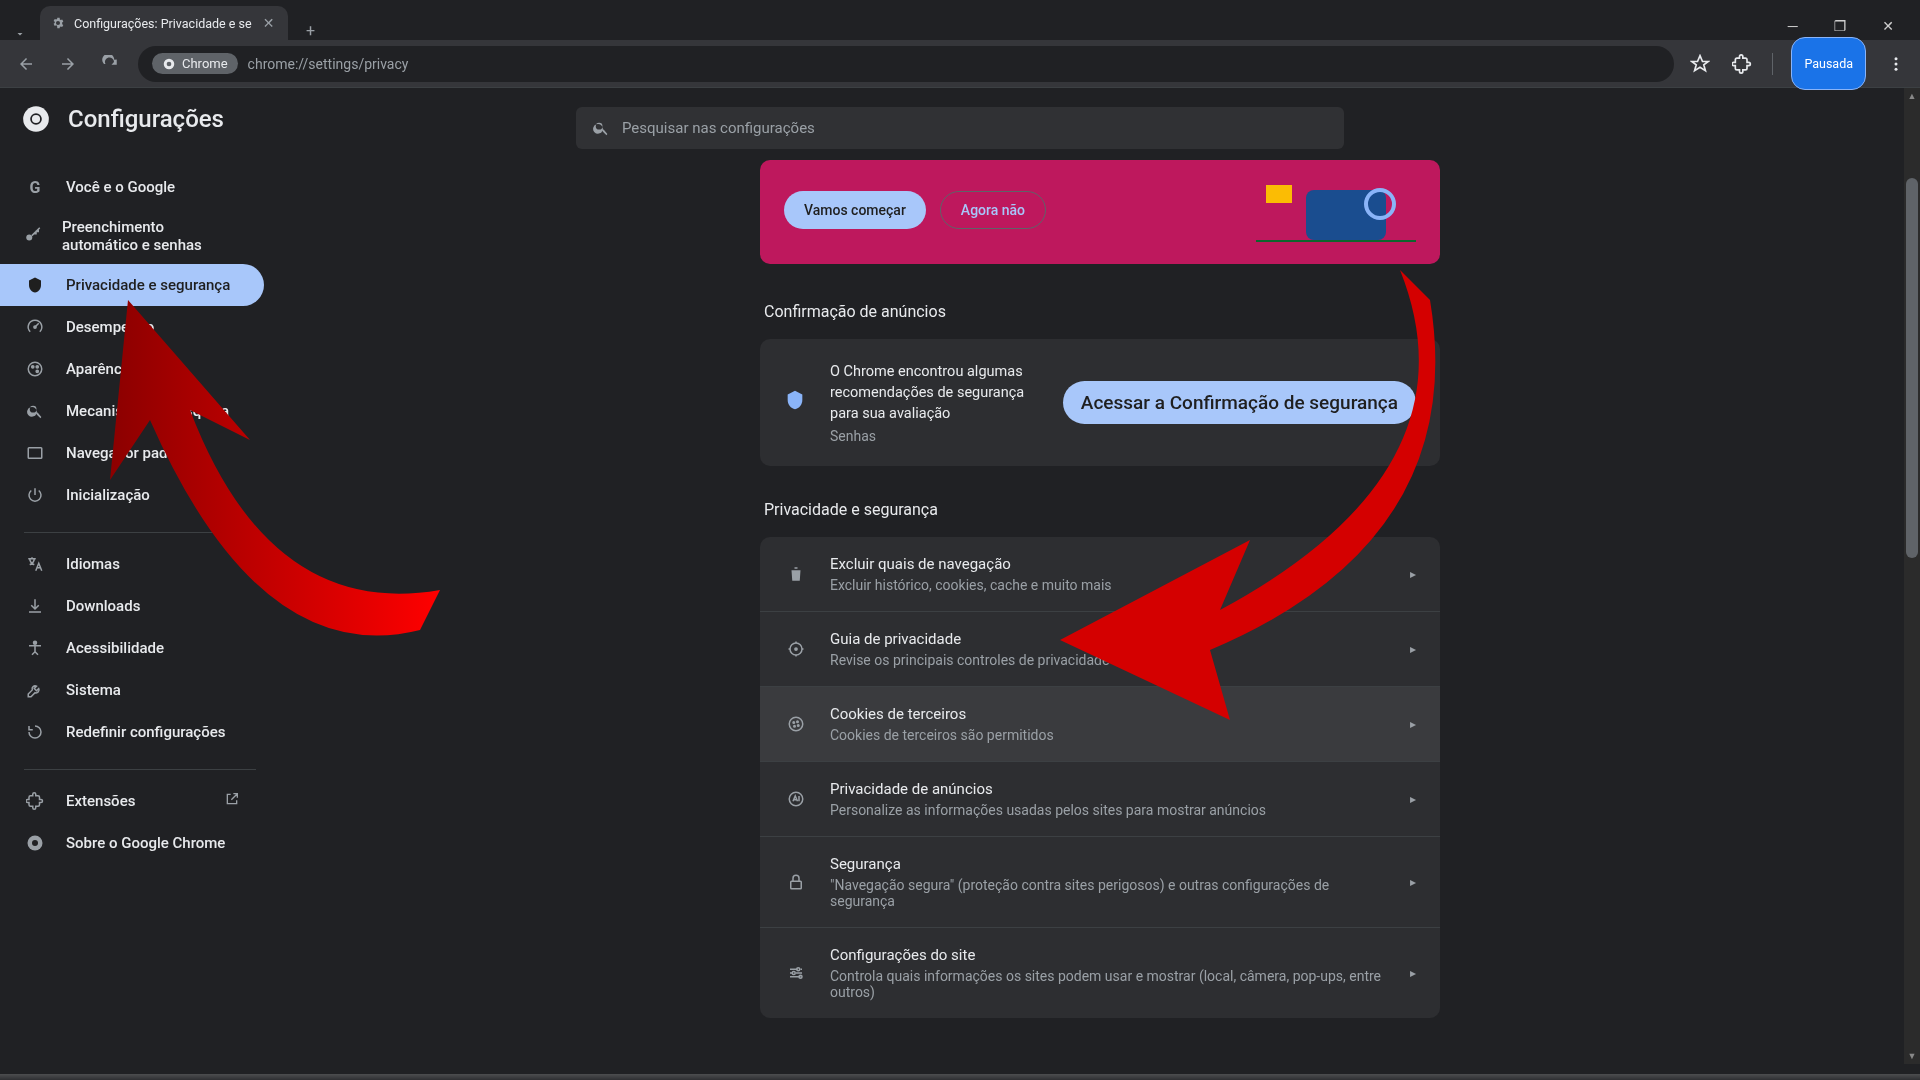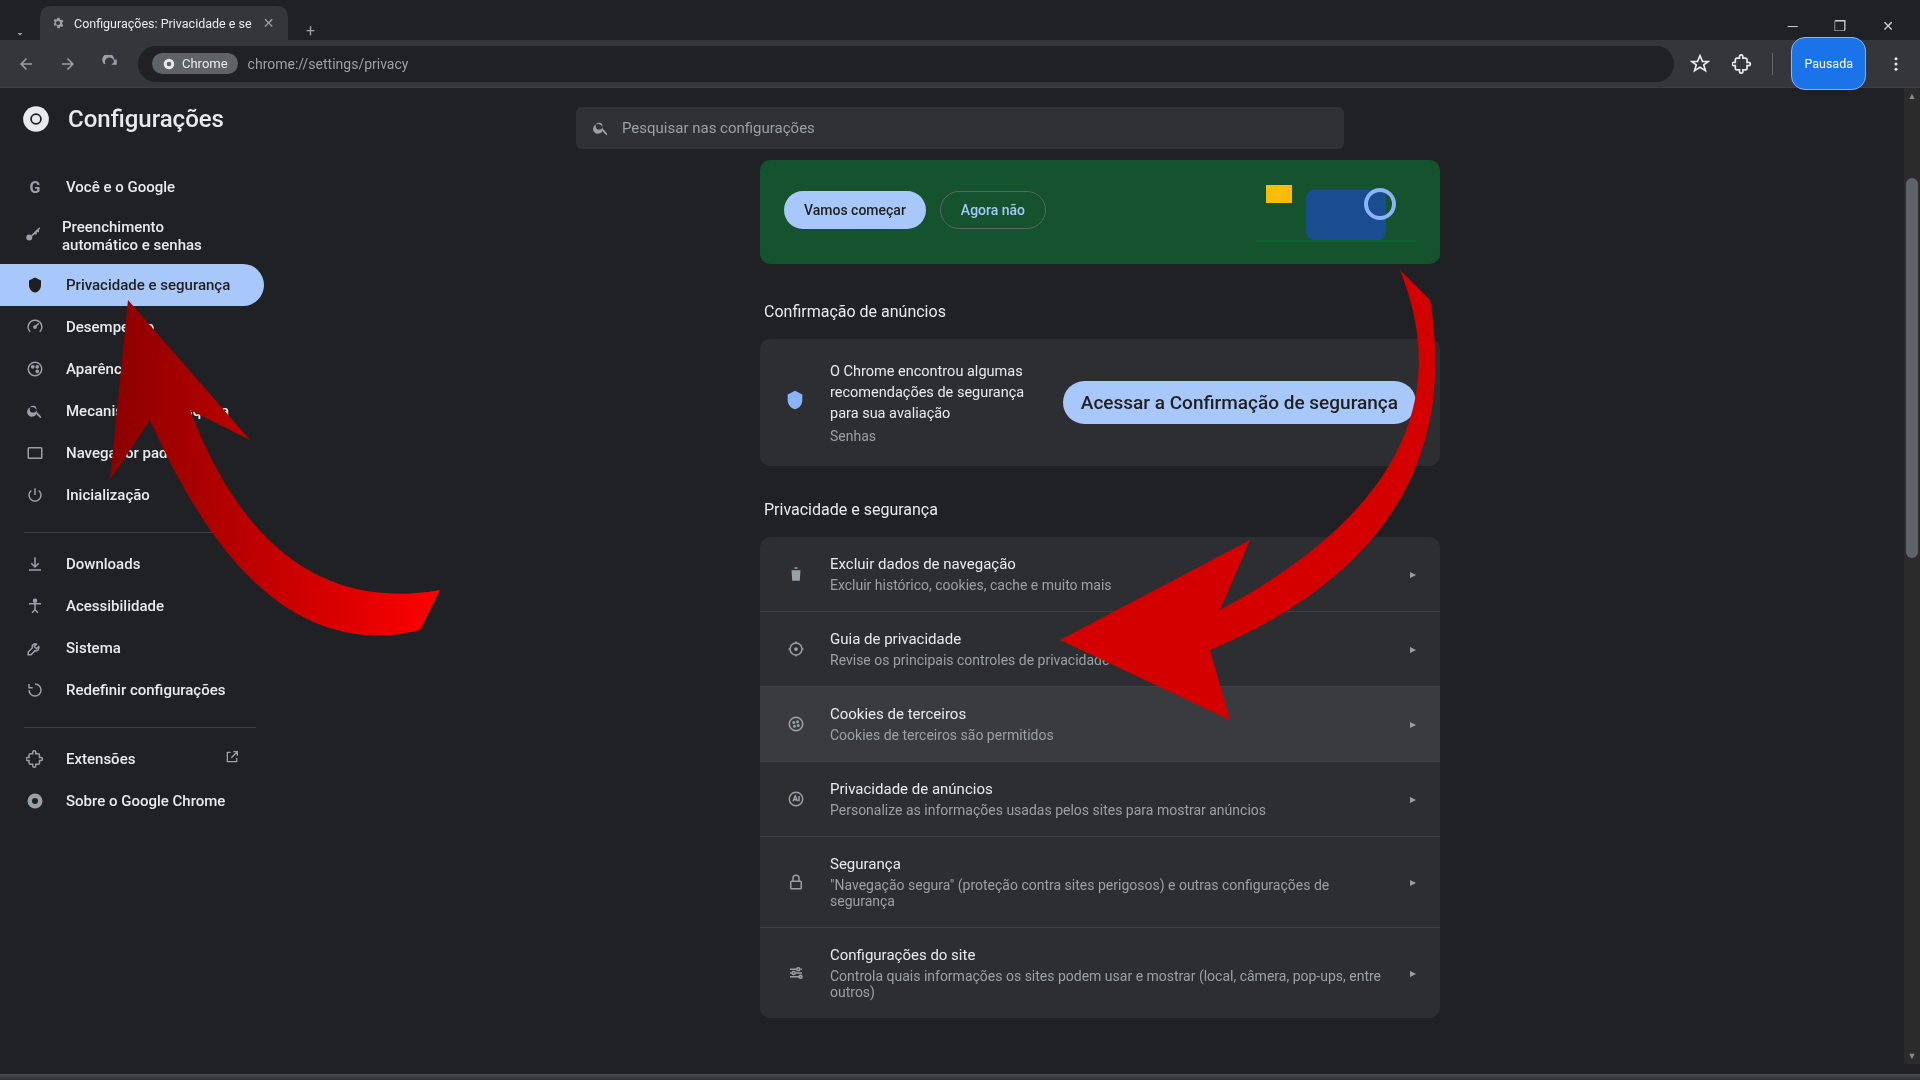--- a/index.html
+++ b/index.html
@@ -45,21 +45,21 @@
 .side-sep{height:1px;background:#3c4043;margin:10px 24px 4px;}
 .side-item { display: flex; align-items: center; gap: 20px; padding: 10px 24px; font-size: 15px; color: #e8eaed; cursor: pointer; border-radius: 0 22px 22px 0; margin-right: 16px; min-height:42px; font-weight:500;}
 .side-item .side-icon{width:22px;display:flex;justify-content:center;color:#9aa0a6;}
 .side-item.active { background: #a8c7fa; color: #1f1f1f; }
 .side-item.active .side-icon{color:#1f1f1f;}
 .side-item .external{margin-left:auto;color:#9aa0a6;}
 
 
 .content { flex: 1; padding: 72px 0 30px; overflow-y: auto; display:flex; justify-content:center;}
 .content-inner{width:680px;}
-.promo-card{background:#14532d;border-radius:10px;padding:20px 24px 24px;display:flex;align-items:center;gap:20px;margin-bottom:38px;}
+.promo-card{background:#be185d;border-radius:10px;padding:20px 24px 24px;display:flex;align-items:center;gap:20px;margin-bottom:38px;}
 .promo-buttons{display:flex;gap:14px;}
 .btn-primary{background:#a8c7fa;color:#1f1f1f;border:none;border-radius:22px;padding:10px 20px;font-size:14px;font-weight:500;cursor:pointer;}
 .btn-secondary{background:transparent;color:#a8c7fa;border:1px solid #5f6368;border-radius:22px;padding:10px 20px;font-size:14px;font-weight:500;cursor:pointer;}
 .promo-illus{margin-left:auto;width:160px;height:60px;position:relative;}
 .promo-illus .shield{width:80px;height:50px;background:#1a4d8f;border-radius:8px;position:absolute;right:30px;top:10px;}
 .promo-illus .mail{width:26px;height:18px;background:#fbbc04;position:absolute;left:10px;top:5px;}
 .promo-illus .mag{width:32px;height:32px;border:4px solid #8ab4f8;border-radius:50%;position:absolute;right:20px;top:8px;}
 .promo-illus .ground{position:absolute;bottom:-2px;left:0;right:0;height:2px;background:#0d652d;}
 
 .section-title{font-size:16px;color:#e8eaed;margin:0 0 18px 4px;font-weight:400;}
@@ -253,20 +253,28 @@
             </svg>
           </span>
           <span>Inicialização</span>
         </div>
       </div>
     <div class="side-sep"></div>
     <div class="side-group" id="sg2">
         <div class="side-item">
           <span class="side-icon">
             <svg width="18" height="18" viewBox="0 0 24 24" fill="none" stroke="currentColor" stroke-width="2">
+              <path d="M3 5h10M8 3v2M5 5c0 3 2 6 6 8M11 5c0 3-2 6-6 8M13 21l4-10 4 10M14.5 17h5"></path>
+            </svg>
+          </span>
+          <span>Idiomas</span>
+        </div>
+        <div class="side-item">
+          <span class="side-icon">
+            <svg width="18" height="18" viewBox="0 0 24 24" fill="none" stroke="currentColor" stroke-width="2">
               <path d="M12 3v12M7 11l5 5 5-5M4 20h16"></path>
             </svg>
           </span>
           <span>Downloads</span>
         </div>
         <div class="side-item">
           <span class="side-icon">
             <svg width="18" height="18" viewBox="0 0 24 24" fill="none" stroke="currentColor" stroke-width="2">
               <circle cx="12" cy="5" r="2" fill="currentColor"></circle>
               <path d="M4 9h16M12 9v8M8 21l4-4 4 4"></path>
@@ -347,21 +355,21 @@
 
       <div class="section-title">Privacidade e segurança</div>
       <div class="card" id="privacy-card">
           <div class="list-row">
             <span class="row-icon">
               <svg width="18" height="18" viewBox="0 0 24 24" fill="currentColor">
                 <path d="M6 7h12l-1 14H7zM4 5h16M10 3h4v2h-4z"></path>
               </svg>
             </span>
             <div class="row-texts">
-              <div class="r1">Excluir dados de navegação</div>
+              <div class="r1">Excluir quais de navegação</div>
               <div class="r2">Excluir histórico, cookies, cache e muito mais</div>
             </div>
             <span class="row-chevron">▸</span>
           </div>
           <div class="list-row">
             <span class="row-icon">
               <svg width="18" height="18" viewBox="0 0 24 24" fill="none" stroke="currentColor" stroke-width="2">
                 <circle cx="12" cy="12" r="8"></circle>
                 <path d="M12 4v-2M12 22v-2M4 12h-2M22 12h-2"></path>
                 <circle cx="12" cy="12" r="1.5" fill="currentColor"></circle>

